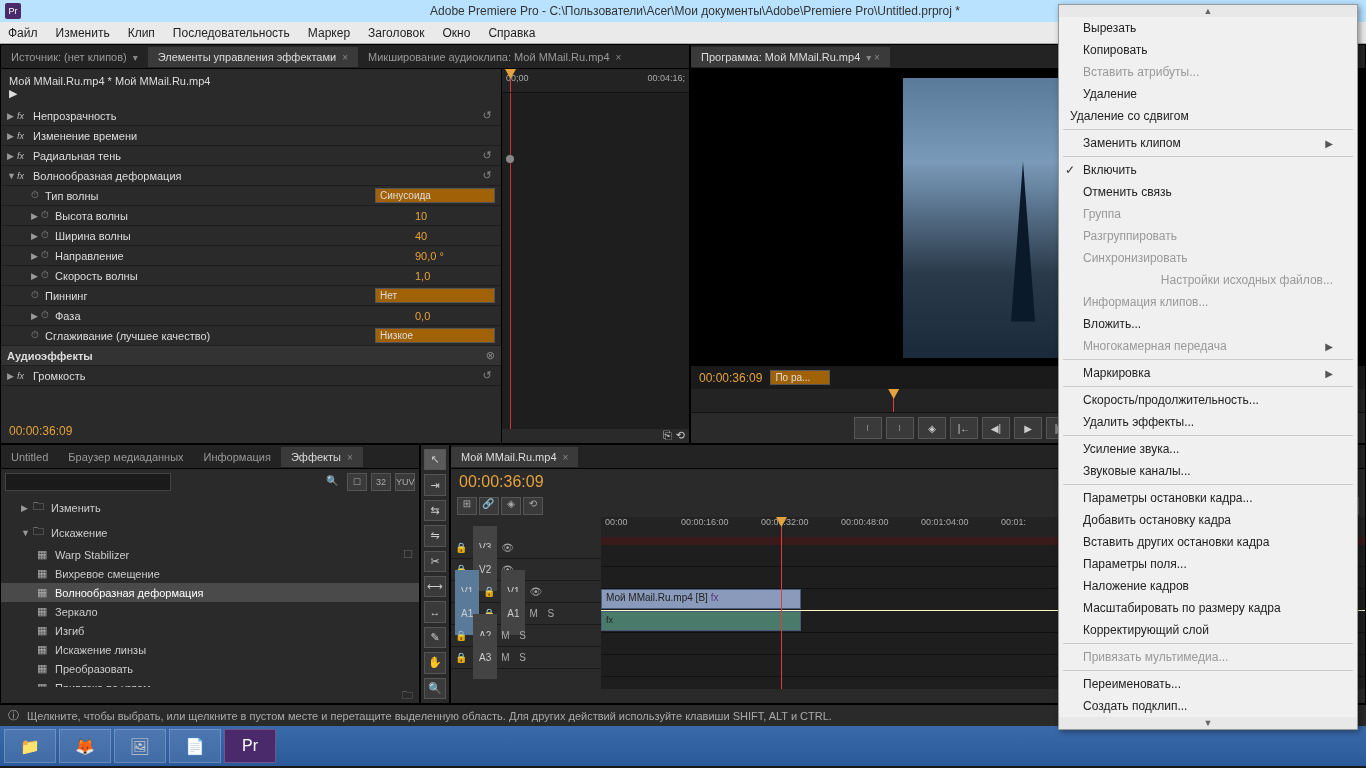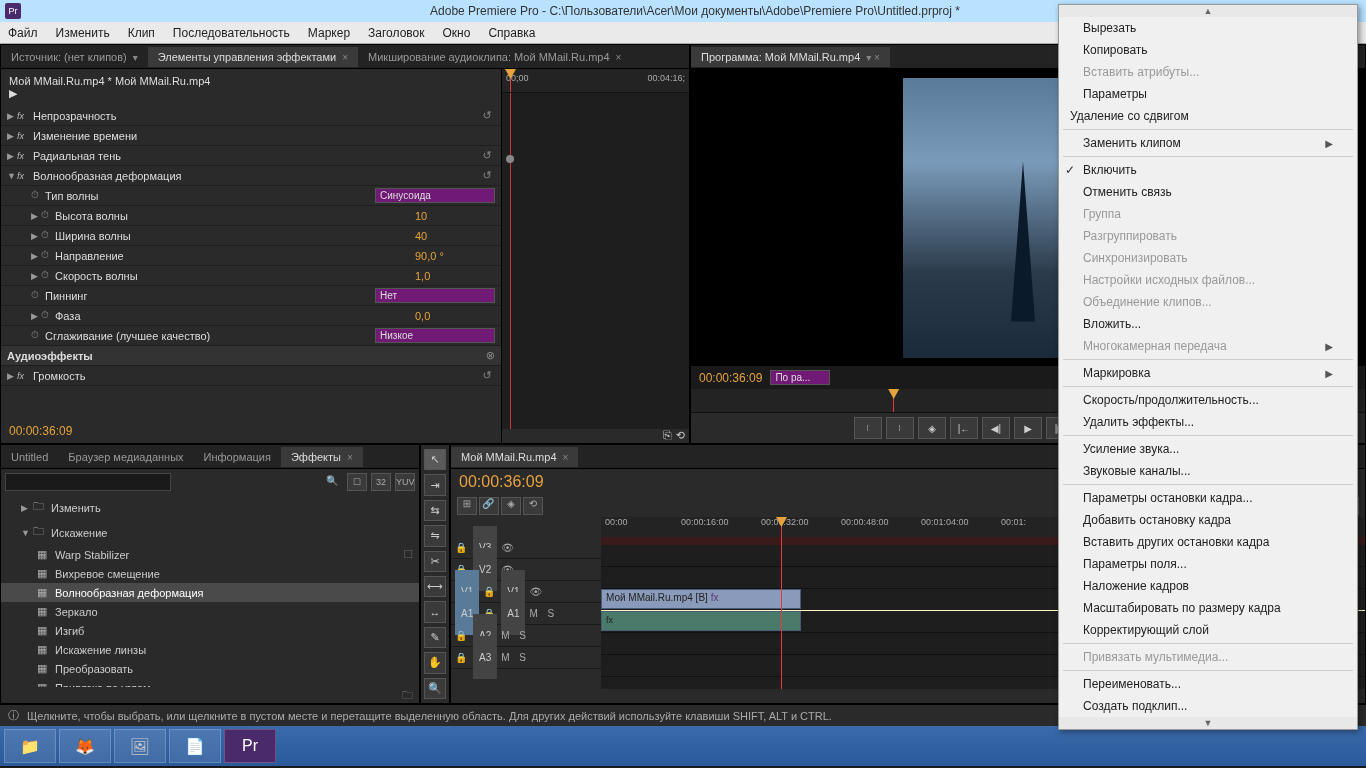--- a/index.html
+++ b/index.html
@@ -15,21 +15,21 @@
 .tab { padding: 4px 10px; color: #999; font-size: 11px; cursor: default; }
 .tab.active { background: #3a3a3a; color: #ddd; }
 .tab .close { margin-left: 6px; color: #888; font-size: 10px; }
 .clip-title { padding: 6px 8px; color: #ddd; font-size: 11px; display: flex; justify-content: space-between; flex-direction: column; }
 .effect-row { display: flex; align-items: center; height: 20px; padding: 0 6px; border-bottom: 1px solid #1e1e1e; }
 .effect-row .tw { width: 10px; color: #999; font-size: 9px; }
 .effect-row .fx { width: 16px; font-size: 9px; font-style: italic; color: #bbb; }
 .effect-row .name { flex: 1; color: #ddd; }
 .effect-row .val { color: #e6a23c; width: 80px; }
 .effect-row .reset { color: #888; width: 16px; text-align: center; }
-.effect-row select, .dropdown { background: #701a75; color: #ddd; border: 1px solid #555; font-size: 10px; padding: 1px 4px; width: 120px; }
+.effect-row select, .dropdown { background: #a16207; color: #ddd; border: 1px solid #555; font-size: 10px; padding: 1px 4px; width: 120px; }
 .effect-row.open .tw::before { content: "▼"; }
 .effect-row.closed .tw::before { content: "▶"; }
 .effect-row.child { padding-left: 30px; }
 .effect-row .stopwatch { width: 14px; height: 14px; color: #888; font-size: 10px; }
 .timecode { color: #e6a23c; font-size: 12px; padding: 5px 8px; }
 .program-monitor { flex: 1; background: #1a1a1a; display: flex; flex-direction: column; }
 .preview { flex: 1; background: #000; display: flex; align-items: center; justify-content: center; position: relative; }
 .preview-img { width: 250px; height: 280px; background: linear-gradient(180deg,#5a7a9a 0%,#7a9aba 30%,#2a3a4a 70%,#1a2a3a 100%); position: relative; }
 .preview-img::after { content: ""; position: absolute; left: 40%; top: 30%; width: 40px; height: 160px; background: #0a1a2a; clip-path: polygon(50% 0,80% 100%,20% 100%); }
 .transport { height: 30px; background: #2a2a2a; display: flex; align-items: center; justify-content: center; gap: 4px; }
@@ -429,21 +429,21 @@
       </div>
       <div class="item" style="position: relative;">
         <span>Копировать</span>
         <span></span>
       </div>
       <div class="item disabled" style="position: relative;">
         <span>Вставить атрибуты...</span>
         <span></span>
       </div>
       <div class="item" style="position: relative;">
-        <span>Параметры</span>
+        <span>Удаление</span>
         <span></span>
       </div>
       <div class="item" style="position: relative; padding-left: 11px;">
         <span>Удаление со сдвигом</span>
         <span></span>
       </div>
       <div class="sep"></div>
       <div class="item" style="position: relative;">
         <span>Заменить клипом</span>
         <span class="arrow">▶</span>
@@ -463,26 +463,26 @@
         <span></span>
       </div>
       <div class="item disabled" style="position: relative;">
         <span>Разгруппировать</span>
         <span></span>
       </div>
       <div class="item disabled" style="position: relative;">
         <span>Синхронизировать</span>
         <span></span>
       </div>
-      <div class="item disabled" style="position: relative;">
+      <div class="item disabled" style="position: relative; justify-content: flex-end;">
         <span>Настройки исходных файлов...</span>
         <span></span>
       </div>
       <div class="item disabled" style="position: relative;">
-        <span>Объединение клипов...</span>
+        <span>Информация клипов...</span>
         <span></span>
       </div>
       <div class="item" style="position: relative;">
         <span>Вложить...</span>
         <span></span>
       </div>
       <div class="item disabled" style="position: relative;">
         <span>Многокамерная передача</span>
         <span class="arrow">▶</span>
       </div>

